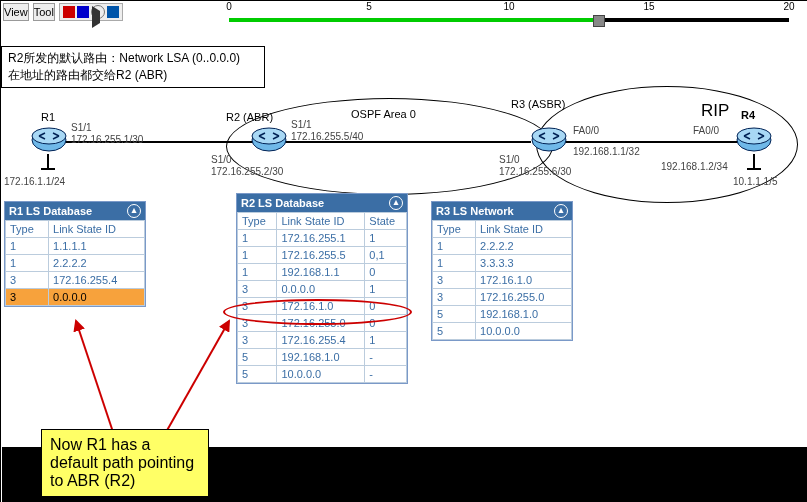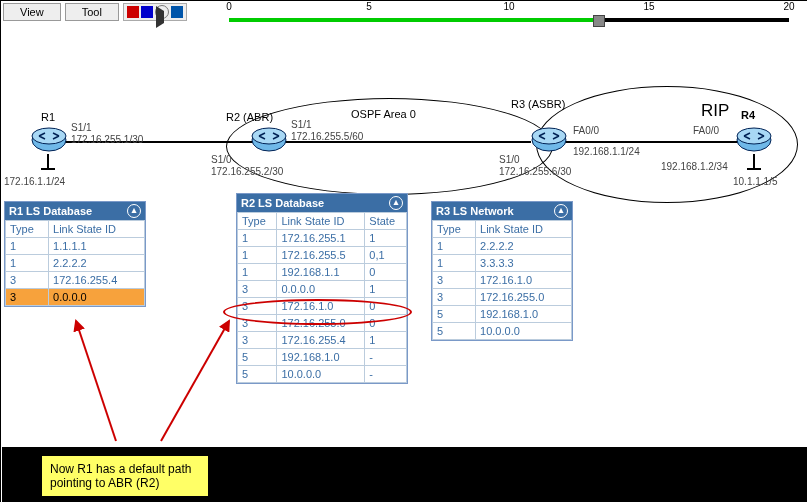--- a/index.html
+++ b/index.html
@@ -1,18 +1,18 @@
 <!DOCTYPE html>
 <html><head>
 <meta charset="utf-8">
 <style>
 html,body{margin:0;padding:0;font-family:Arial,sans-serif;font-size:11px;background:#fff}
 .frame{position:relative;width:807px;height:502px;border:1px solid #000;overflow:hidden}
 .toolbar{position:absolute;top:2px;left:2px;display:flex;align-items:center;gap:4px}
-.btn{background:#eee;border:1px solid #999;padding:2px 16px;font-size:11px;cursor:pointer}
+.btn{background:#eee;border:1px solid #999;padding:2px 0;font-size:11px;cursor:pointer}
 .pc{display:flex;align-items:center;gap:2px;border:1px solid #aaa;padding:1px 3px;background:#eee}
 .pc span{width:12px;height:12px;display:inline-block}
 .rec{background:#c00}
 .stop{background:#00c}
 .play{width:0;height:0;border-left:8px solid #333;border-top:5px solid transparent;border-bottom:5px solid transparent}
 .playwrap{border:1px solid #777;border-radius:50%;width:18px;height:18px;display:flex;align-items:center;justify-content:center}
 .fwd{background:#05a}
 .ruler{position:absolute;top:2px;left:228px;width:560px;height:22px}
 .rtrack{position:absolute;top:15px;left:0;right:0;height:4px;background:#0c0}
 .rtrack::after{content:"";position:absolute;right:0;top:0;width:35%;height:4px;background:#000}
@@ -30,21 +30,21 @@
 .stubv{position:absolute;width:2px;height:14px;background:#000}
 .stubcap{position:absolute;width:14px;height:2px;background:#000}
 .tbl{position:absolute;border:1px solid #7a99c8;background:#fff;font-size:11px}
 .tbl .hdr{background:#3b6ea5;color:#fff;padding:2px 4px;display:flex;justify-content:space-between;align-items:center;font-weight:bold}
 .tbl table{border-collapse:collapse;width:100%}
 .tbl th{background:#fff;color:#3b6ea5;border:1px solid #bcd;padding:2px 4px;text-align:left;font-weight:normal}
 .tbl td{border:1px solid #bcd;padding:2px 4px;color:#3b6ea5}
 .tbl tr.hi td{background:#f7a23c;color:#000}
 .collapse{display:inline-block;width:12px;height:12px;border:1px solid #fff;border-radius:50%;font-size:9px;line-height:10px;text-align:center}
 .ellipse-ann{position:absolute;border:2px solid #c00;border-radius:50%;pointer-events:none}
-.note{position:absolute;background:#ffff66;border:1px solid #000;padding:6px 8px;font-size:12px;width:150px}
+.note{position:absolute;background:#ffff66;border:1px solid #000;padding:6px 8px;font-size:16px;width:150px}
 .blackband{position:absolute;left:1px;right:1px;bottom:1px;height:55px;background:#000}
 </style>
 </head>
 <body>
 
 <div class="frame">
 
   <div class="toolbar">
     <button class="btn">View</button>
     <button class="btn">Tool</button>
@@ -58,20 +58,24 @@
   <div class="ruler">
     <div class="rtrack"></div>
     <div class="rslider" style="left:65%"></div>
     <div class="rnum" style="left:0%">0</div>
     <div class="rnum" style="left:25%">5</div>
     <div class="rnum" style="left:50%">10</div>
     <div class="rnum" style="left:75%">15</div>
     <div class="rnum" style="left:100%">20</div>
   </div>
 
+  <div class="bubble">
+    <div>R2所发的默认路由：Network LSA (0..0.0.0)</div>
+    <div>在地址的路由都交给R2 (ABR)</div>
+  </div>
 
   <div class="topo">
 
     <div class="ospf" style="left:225px;top:12px;width:325px;height:95px"></div>
     <div class="rlabel" style="left:350px;top:22px">OSPF Area 0</div>
 
     <div class="ospf" style="left:535px;top:0;width:260px;height:115px"></div>
     <div class="riplbl" style="left:700px;top:15px">RIP</div>
 
     <div class="link" style="left:62px;top:55px;width:190px"></div>
@@ -94,36 +98,36 @@
 
     <div class="rlabel" style="left:225px;top:25px">R2 (ABR)</div>
     <div class="router" style="left:250px;top:40px">
       <svg class="rsvg" viewBox="0 0 36 28">
           <ellipse cx="18" cy="14" rx="17" ry="11" fill="#6fb8e8" stroke="#025"></ellipse>
           <ellipse cx="18" cy="10" rx="17" ry="8" fill="#a8d8f5" stroke="#025"></ellipse>
           <path d="M8 10 l6 -3 M8 10 l6 3 M28 10 l-6 -3 M28 10 l-6 3" stroke="#025" stroke-width="1.5"></path>
         </svg>
     </div>
     <div class="ilabel" style="left:290px;top:33px">S1/1</div>
-    <div class="ilabel" style="left:290px;top:45px">172.16.255.5/60</div>
+    <div class="ilabel" style="left:290px;top:45px">172.16.255.5/40</div>
     <div class="ilabel" style="left:210px;top:68px">S1/0</div>
     <div class="ilabel" style="left:210px;top:80px">172.16.255.2/30</div>
 
     <div class="rlabel" style="left:510px;top:12px">R3 (ASBR)</div>
     <div class="router" style="left:530px;top:40px">
       <svg class="rsvg" viewBox="0 0 36 28">
           <ellipse cx="18" cy="14" rx="17" ry="11" fill="#6fb8e8" stroke="#025"></ellipse>
           <ellipse cx="18" cy="10" rx="17" ry="8" fill="#a8d8f5" stroke="#025"></ellipse>
           <path d="M8 10 l6 -3 M8 10 l6 3 M28 10 l-6 -3 M28 10 l-6 3" stroke="#025" stroke-width="1.5"></path>
         </svg>
     </div>
     <div class="ilabel" style="left:498px;top:68px">S1/0</div>
     <div class="ilabel" style="left:498px;top:80px">172.16.255.6/30</div>
     <div class="ilabel" style="left:572px;top:39px">FA0/0</div>
-    <div class="ilabel" style="left:572px;top:60px">192.168.1.1/24</div>
+    <div class="ilabel" style="left:572px;top:60px">192.168.1.1/32</div>
 
     <div class="rlabel" style="left:740px;top:23px;font-weight:bold">R4</div>
     <div class="router" style="left:735px;top:40px">
       <svg class="rsvg" viewBox="0 0 36 28">
           <ellipse cx="18" cy="14" rx="17" ry="11" fill="#6fb8e8" stroke="#025"></ellipse>
           <ellipse cx="18" cy="10" rx="17" ry="8" fill="#a8d8f5" stroke="#025"></ellipse>
           <path d="M8 10 l6 -3 M8 10 l6 3 M28 10 l-6 -3 M28 10 l-6 3" stroke="#025" stroke-width="1.5"></path>
         </svg>
     </div>
     <div class="ilabel" style="left:692px;top:39px">FA0/0</div>

